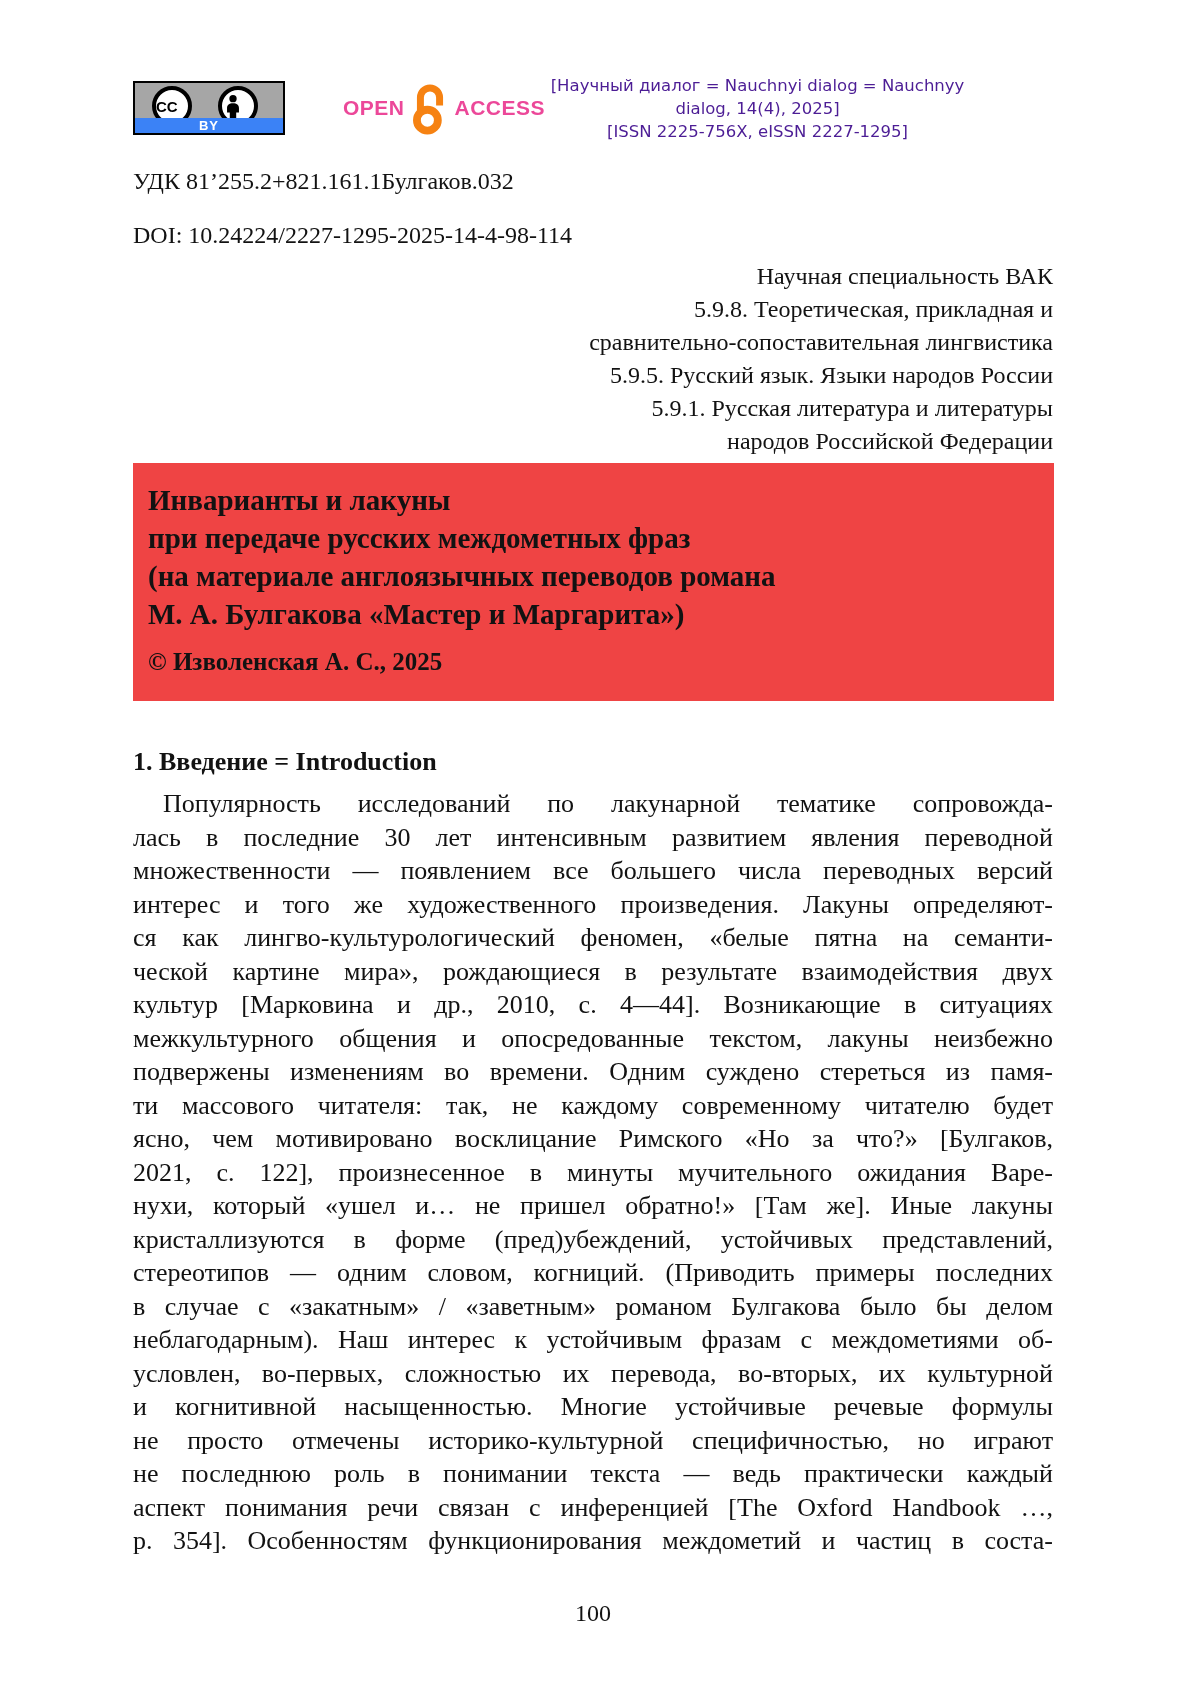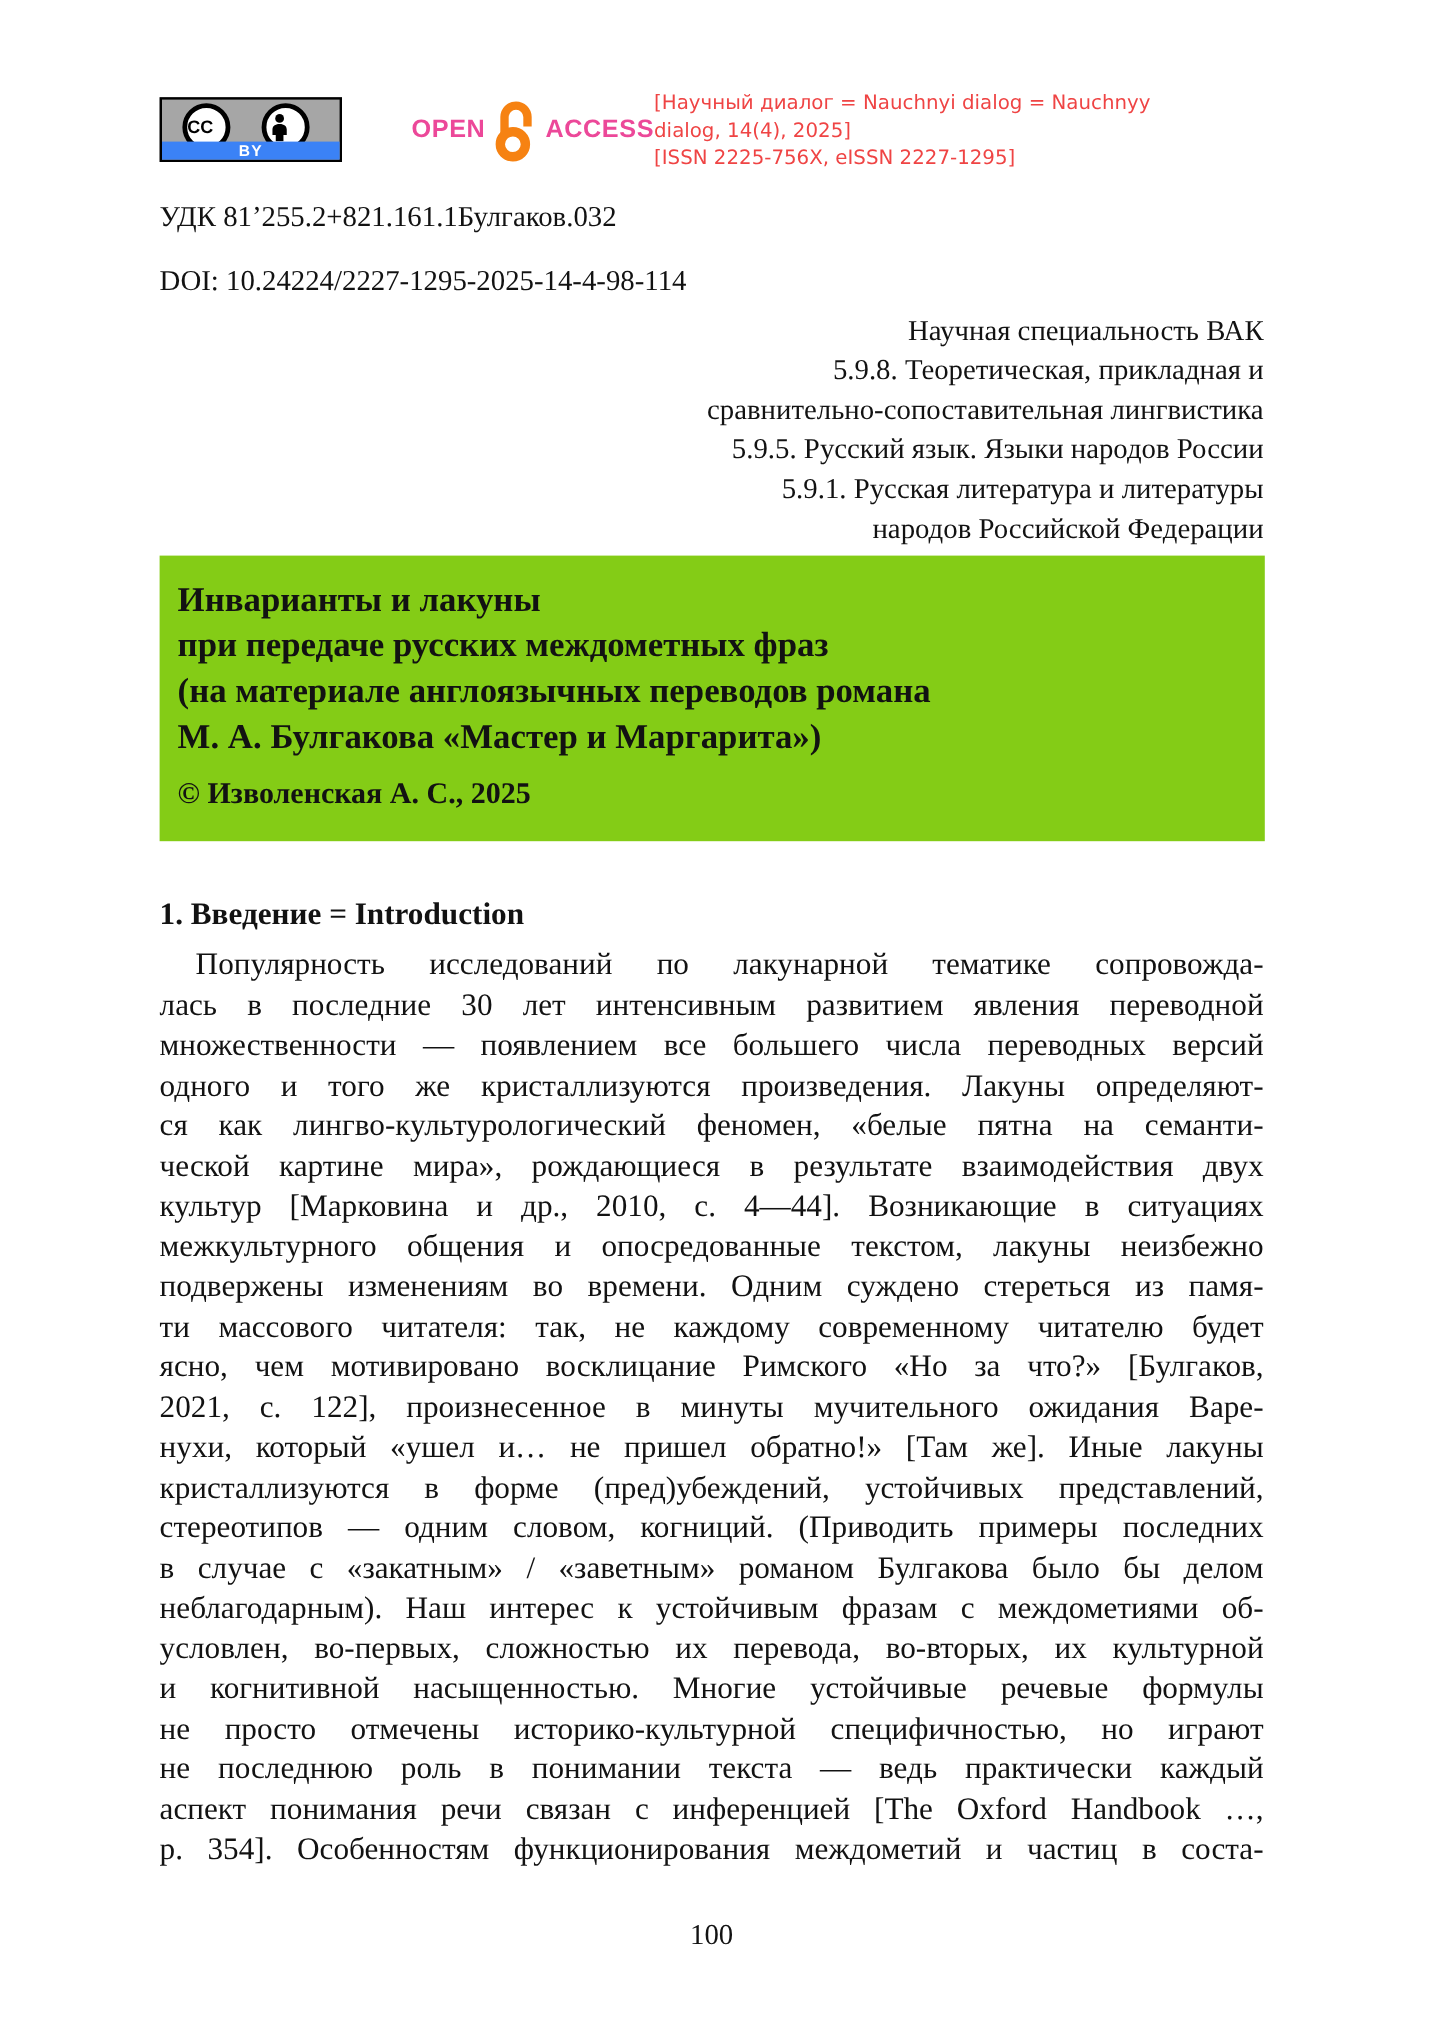--- a/index.html
+++ b/index.html
@@ -24,22 +24,22 @@
     position:absolute; top:3px; width:32px; height:32px; background:#fff;
     border:4px solid #000; border-radius:50%; display:flex; align-items:center; justify-content:flex-start;
   }
   .cc-circle.c1 { left:17px; }
   .cc-circle.c2 { left:83px; }
   .cc-circle .cc-txt { font-family:"Liberation Sans", sans-serif; font-weight:bold; font-size:15px; color:#000; }
   .oa-logo { margin-left:58px; display:flex; align-items:center; flex:0 0 auto; }
   .oa-word { font-family:"Liberation Sans", sans-serif; font-weight:bold; font-size:21px; color:#ec4899; letter-spacing:0.5px; }
   .oa-lock { margin:0 4px; }
   .journal-info {
-    margin-left:auto; text-align:left; padding-right:83px;
-    font-family:"DejaVu Sans", sans-serif; font-size:16.5px; line-height:23px; color:#ef4444;
+    margin-left:auto; text-align:center; padding-right:83px;
+    font-family:"DejaVu Sans", sans-serif; font-size:16.5px; line-height:23px; color:#4c1d95;
   }
 
   
   .udc  { margin-top:30px; font-size:24px; line-height:30px; }
   .doi  { margin-top:24px;  font-size:24px; line-height:30px; }
   .vak  { margin-top:10px; text-align:right; font-size:24px; line-height:33px; }
 
   
   .title-block {
     margin-top:5px; background:#c6d8ee; padding:18px 20px 24px 15px; box-sizing:border-box; width:921px;
@@ -98,37 +98,37 @@
 
     <div class="vak">
         <div class="vak-line">Научная специальность ВАК</div>
         <div class="vak-line">5.9.8. Теоретическая, прикладная и</div>
         <div class="vak-line">сравнительно-сопоставительная лингвистика</div>
         <div class="vak-line">5.9.5. Русский язык. Языки народов России</div>
         <div class="vak-line">5.9.1. Русская литература и литературы</div>
         <div class="vak-line">народов Российской Федерации</div>
       </div>
 
-    <div class="title-block" style="background-color: #84cc16;">
+    <div class="title-block" style="background-color: #ef4444;">
       <div>
           <div class="title-line">Инварианты и лакуны</div>
           <div class="title-line">при передаче русских междометных фраз</div>
           <div class="title-line">(на материале англоязычных переводов романа</div>
           <div class="title-line">М. А. Булгакова «Мастер и Маргарита»)</div>
         </div>
       <div class="copyright">© Изволенская А. С., 2025</div>
     </div>
 
     <div class="section-heading">1. Введение = Introduction</div>
 
     <div class="body-text">
         <div class="body-line indent">Популярность исследований по лакунарной тематике сопровожда-</div>
         <div class="body-line">лась в последние 30 лет интенсивным развитием явления переводной</div>
         <div class="body-line">множественности — появлением все большего числа переводных версий</div>
-        <div class="body-line">одного и того же кристаллизуются произведения. Лакуны определяют-</div>
+        <div class="body-line">интерес и того же художественного произведения. Лакуны определяют-</div>
         <div class="body-line">ся как лингво-культурологический феномен, «белые пятна на семанти-</div>
         <div class="body-line">ческой картине мира», рождающиеся в результате взаимодействия двух</div>
         <div class="body-line">культур [Марковина и др., 2010, с. 4—44]. Возникающие в ситуациях</div>
         <div class="body-line">межкультурного общения и опосредованные текстом, лакуны неизбежно</div>
         <div class="body-line">подвержены изменениям во времени. Одним суждено стереться из памя-</div>
         <div class="body-line">ти массового читателя: так, не каждому современному читателю будет</div>
         <div class="body-line">ясно, чем мотивировано восклицание Римского «Но за что?» [Булгаков,</div>
         <div class="body-line">2021, с. 122], произнесенное в минуты мучительного ожидания Варе-</div>
         <div class="body-line">нухи, который «ушел и… не пришел обратно!» [Там же]. Иные лакуны</div>
         <div class="body-line">кристаллизуются в форме (пред)убеждений, устойчивых представлений,</div>

